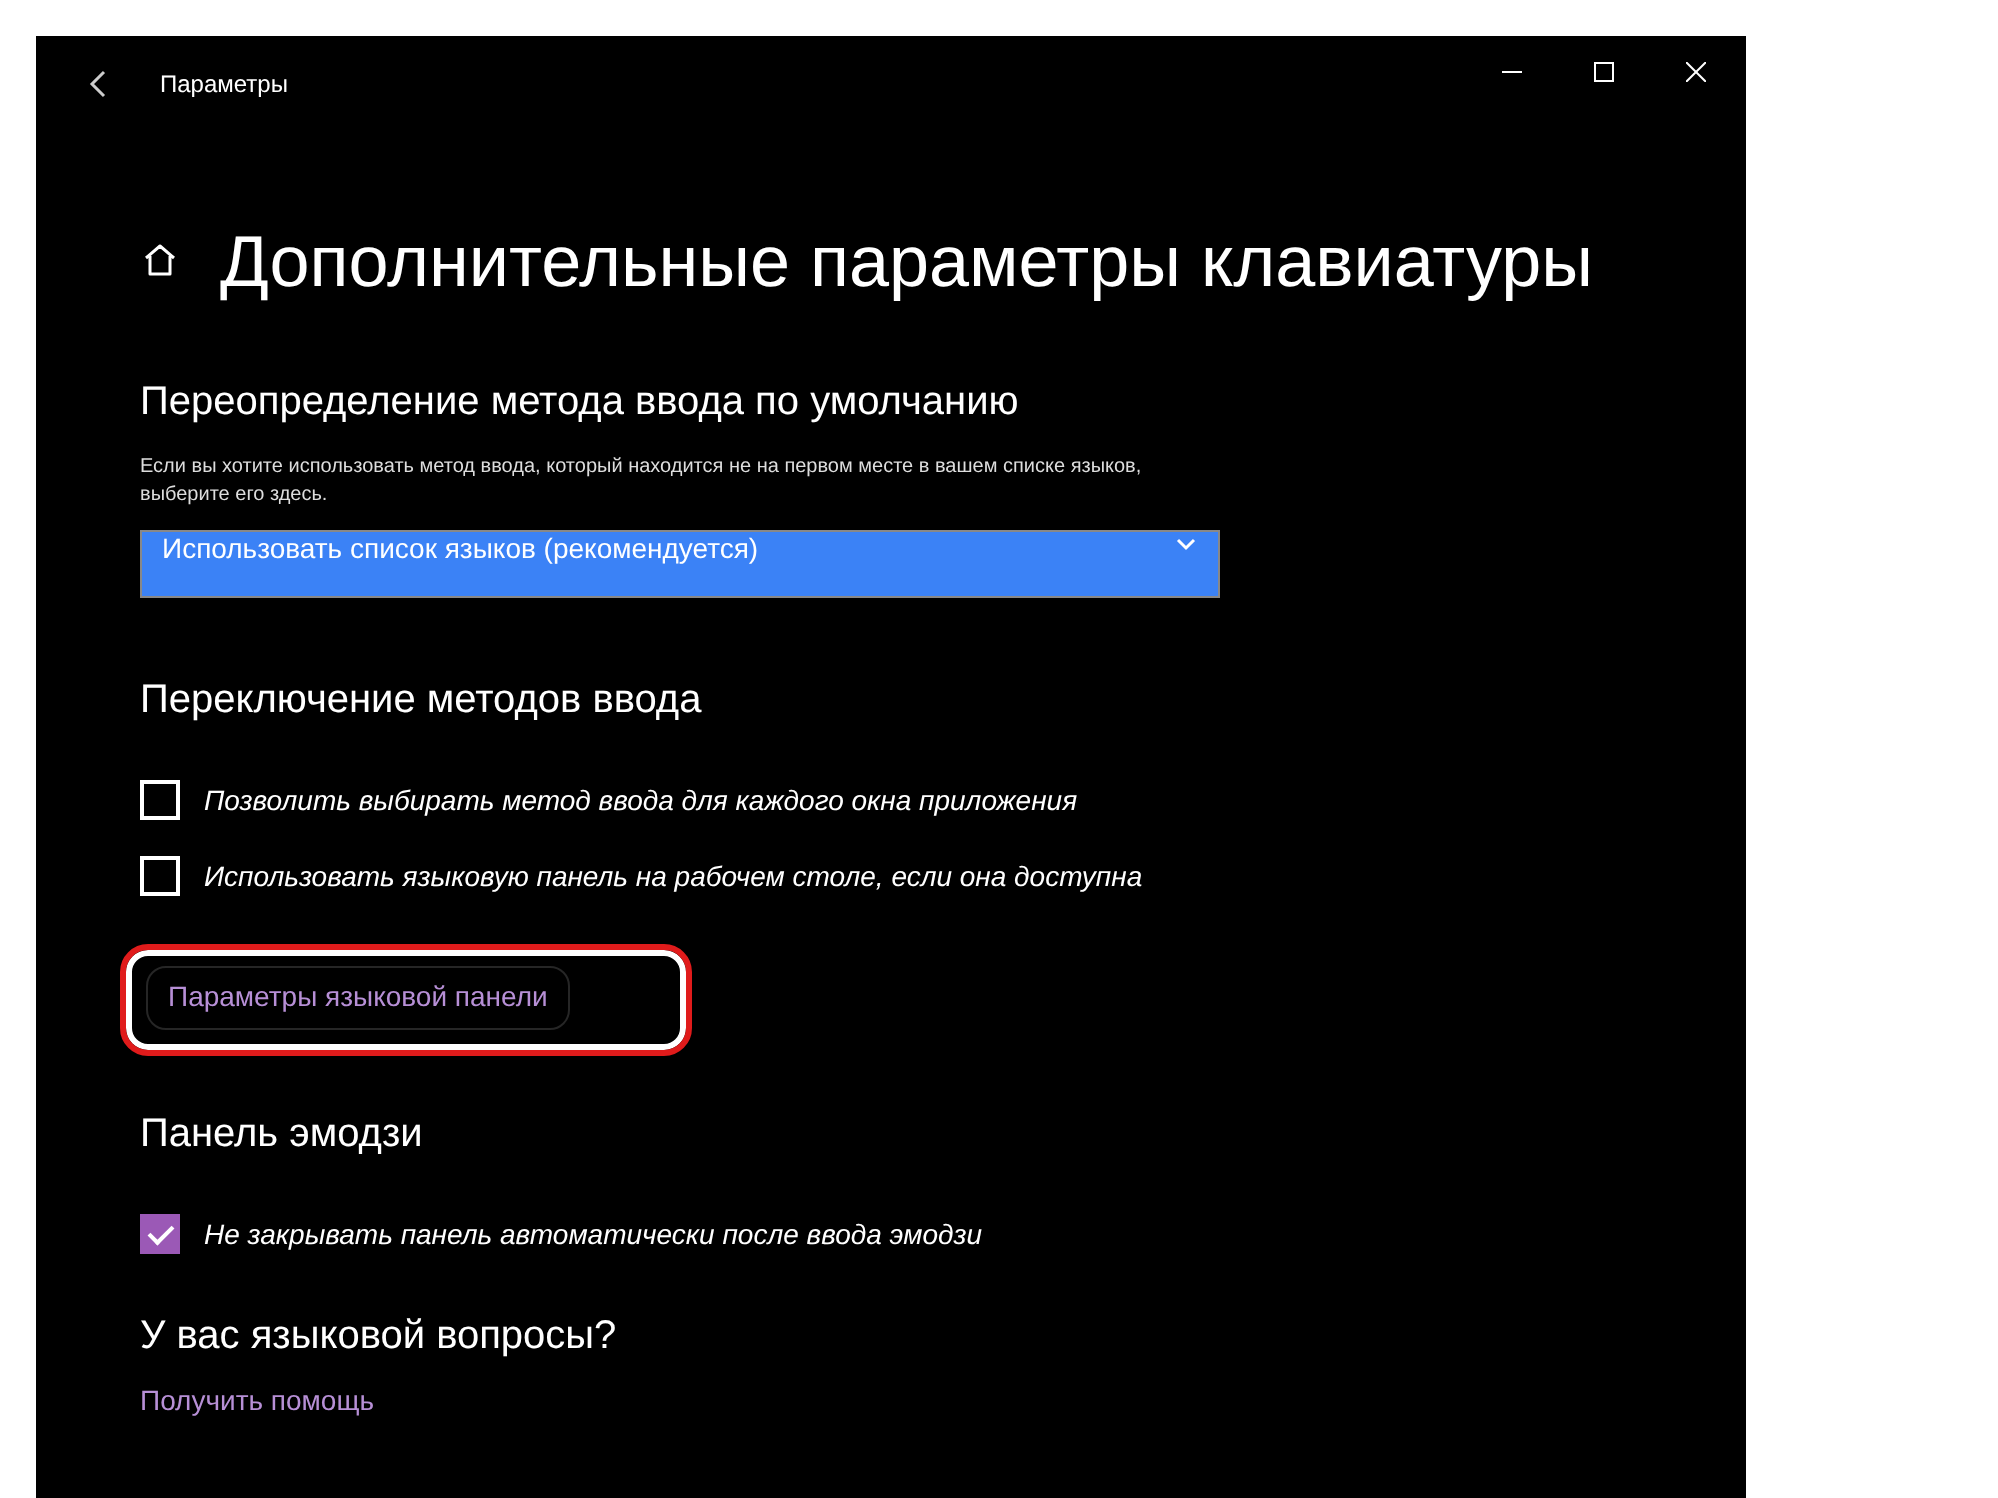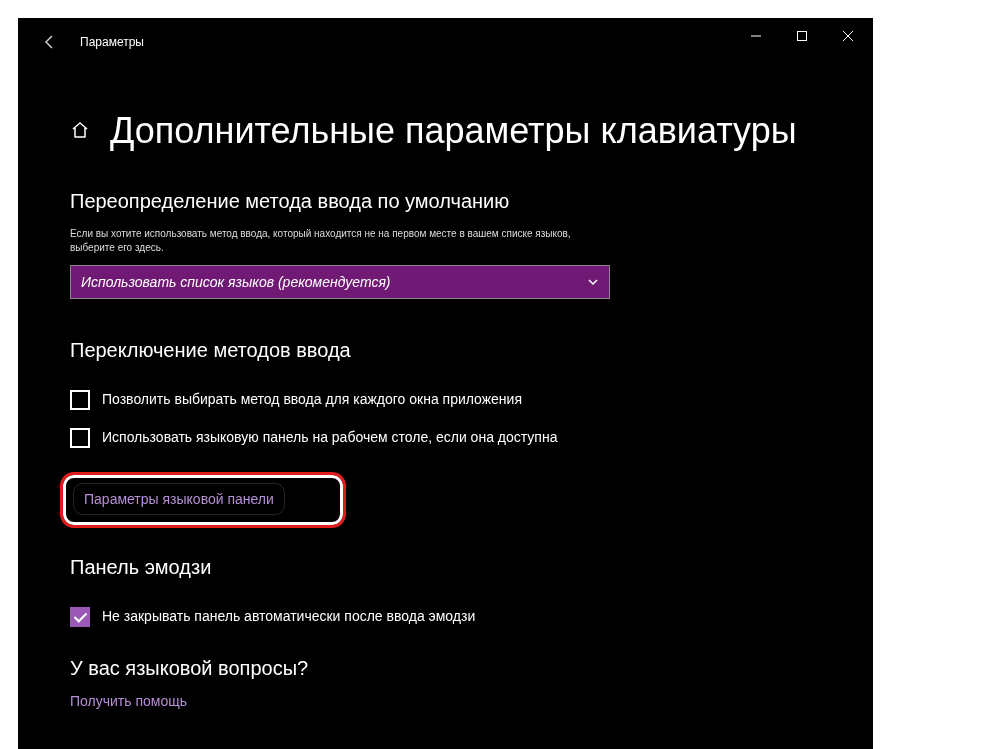--- a/index.html
+++ b/index.html
@@ -9,23 +9,23 @@
 .back { width:28px; height:28px; display:flex; align-items:center; justify-content:center; color:#ccc; margin-right:16px; cursor:pointer; }
 .app-title { font-size:12px; color:#fff; }
 .wincontrols { position:absolute; top:0; right:0; display:flex; }
 .winbtn { width:46px; height:32px; display:flex; align-items:center; justify-content:center; color:#fff; cursor:pointer; }
 .content { padding:0 50px; }
 .header-row { display:flex; align-items:center; margin-top:46px; margin-bottom:38px; }
 .home-icon { width:22px; height:22px; margin-right:18px; cursor:pointer; }
 .page-title { font-size:36px; font-weight:400; }
 .section-title { font-size:20px; font-weight:400; margin-bottom:14px; }
 .desc { font-size:10px; color:#ddd; line-height:1.4; margin-bottom:10px; max-width:520px; }
-.dropdown { width:540px; height:34px; border:1px solid #888; background:#701a75; display:flex; align-items:center; justify-content:space-between; padding:0 10px; cursor:pointer; margin-bottom:40px;font-style:italic; }
+.dropdown { width:540px; height:34px; border:1px solid #888; background:#3b82f6; display:flex; align-items:flex-start; justify-content:space-between; padding:0 10px; cursor:pointer; margin-bottom:40px; }
 .dropdown span { font-size:14px; }
-.checkbox-row { display:flex; align-items:flex-start; margin-bottom:18px; max-width:520px; }
+.checkbox-row { display:flex; align-items:flex-end; margin-bottom:18px; max-width:520px;font-style:italic; }
 .cb { width:20px; height:20px; border:2px solid #fff; margin-right:12px; flex-shrink:0; cursor:pointer; position:relative; }
 .cb.checked { background:#9b59b6; border-color:#9b59b6; }
 .cb.checked::after { content:""; position:absolute; left:5px; top:1px; width:5px; height:10px; border:solid #fff; border-width:0 2px 2px 0; transform:rotate(45deg); }
 .cb-label { font-size:14px; line-height:1.35; }
 .highlight-box { display:inline-block; border:3px solid #e01b1b; border-radius:14px; padding:8px 58px 10px 10px; margin-top:6px; margin-bottom:28px; margin-left:-10px; background:#000; box-shadow:0 0 0 2px #000, 0 0 0 3px #fff inset; }
 .hl-inner { border:1px solid rgba(255,255,255,0.15); border-radius:10px; padding:6px 10px; }
 .link { color:#b78fd6; font-size:14px; cursor:pointer; }
 .gap { height:14px; }
 .qsection { margin-top:30px; }
 .qtitle { font-size:20px; font-weight:400; margin-bottom:12px; }

